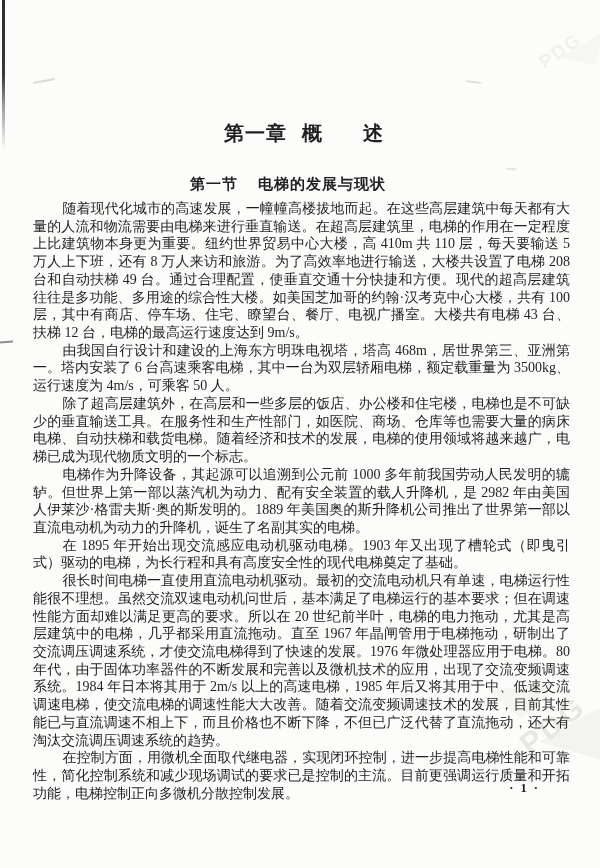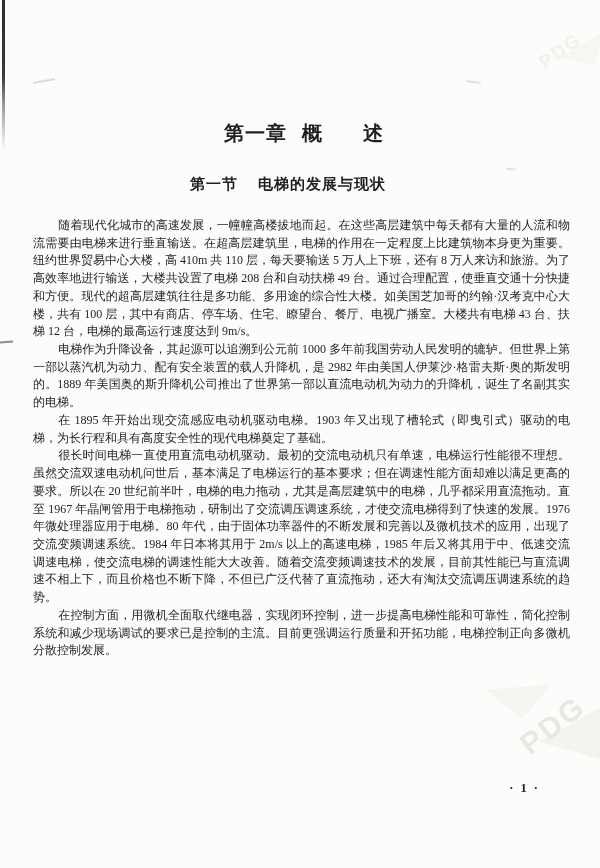--- a/index.html
+++ b/index.html
@@ -65,22 +65,22 @@
   }
   .chapter-title .gap-1 { margin-left: 15px; }
   .chapter-title .gap-2 { margin-left: 40px; }
   .section-title {
     position: absolute; top: 175px; left: 0; width: 576px; margin: 0;
     text-align: center; font-size: 15px; font-weight: bold; letter-spacing: 1px;
   }
   .section-title .gap-1 { margin-left: 20px; }
   
   .body-text {
-    position: absolute; top: 217px; left: 33px; width: 537px;
-    font-size: 12px; line-height: 17.72px;
+    position: absolute; top: 200px; left: 33px; width: 537px;
+    font-size: 14px; line-height: 17.72px;
     text-align: justify; text-justify: inter-character;
     word-break: break-all;
   }
   .body-text p { margin: 0; text-indent: 2.1em; }
   .page-number {
     position: absolute; top: 781px; right: 60px;
     font-size: 12.5px; letter-spacing: 2px; font-weight: bold;
   }
 </style>
 </head>
@@ -103,20 +103,22 @@
   <h1 class="chapter-title">
     <span>第一章</span><span class="gap-1">概</span><span class="gap-2">述</span>
   </h1>
 
   <h2 class="section-title">
     <span>第一节</span><span class="gap-1">电梯的发展与现状</span>
   </h2>
 
   <div class="body-text">
     <p>随着现代化城市的高速发展，一幢幢高楼拔地而起。在这些高层建筑中每天都有大量的人流和物流需要由电梯来进行垂直输送。在超高层建筑里，电梯的作用在一定程度上比建筑物本身更为重要。纽约世界贸易中心大楼，高 410m 共 110 层，每天要输送 5 万人上下班，还有 8 万人来访和旅游。为了高效率地进行输送，大楼共设置了电梯 208 台和自动扶梯 49 台。通过合理配置，使垂直交通十分快捷和方便。现代的超高层建筑往往是多功能、多用途的综合性大楼。如美国芝加哥的约翰·汉考克中心大楼，共有 100 层，其中有商店、停车场、住宅、瞭望台、餐厅、电视广播室。大楼共有电梯 43 台、扶梯 12 台，电梯的最高运行速度达到 9m/s。</p>
+    <p>由我国自行设计和建设的上海东方明珠电视塔，塔高 468m，居世界第三、亚洲第一。塔内安装了 6 台高速乘客电梯，其中一台为双层轿厢电梯，额定载重量为 3500kg、运行速度为 4m/s，可乘客 50 人。</p>
+    <p>除了超高层建筑外，在高层和一些多层的饭店、办公楼和住宅楼，电梯也是不可缺少的垂直输送工具。在服务性和生产性部门，如医院、商场、仓库等也需要大量的病床电梯、自动扶梯和载货电梯。随着经济和技术的发展，电梯的使用领域将越来越广，电梯已成为现代物质文明的一个标志。</p>
     <p>电梯作为升降设备，其起源可以追溯到公元前 1000 多年前我国劳动人民发明的辘轳。但世界上第一部以蒸汽机为动力、配有安全装置的载人升降机，是 2982 年由美国人伊莱沙·格雷夫斯·奥的斯发明的。1889 年美国奥的斯升降机公司推出了世界第一部以直流电动机为动力的升降机，诞生了名副其实的电梯。</p>
     <p>在 1895 年开始出现交流感应电动机驱动电梯。1903 年又出现了槽轮式（即曳引式）驱动的电梯，为长行程和具有高度安全性的现代电梯奠定了基础。</p>
     <p>很长时间电梯一直使用直流电动机驱动。最初的交流电动机只有单速，电梯运行性能很不理想。虽然交流双速电动机问世后，基本满足了电梯运行的基本要求；但在调速性能方面却难以满足更高的要求。所以在 20 世纪前半叶，电梯的电力拖动，尤其是高层建筑中的电梯，几乎都采用直流拖动。直至 1967 年晶闸管用于电梯拖动，研制出了交流调压调速系统，才使交流电梯得到了快速的发展。1976 年微处理器应用于电梯。80 年代，由于固体功率器件的不断发展和完善以及微机技术的应用，出现了交流变频调速系统。1984 年日本将其用于 2m/s 以上的高速电梯，1985 年后又将其用于中、低速交流调速电梯，使交流电梯的调速性能大大改善。随着交流变频调速技术的发展，目前其性能已与直流调速不相上下，而且价格也不断下降，不但已广泛代替了直流拖动，还大有淘汰交流调压调速系统的趋势。</p>
     <p>在控制方面，用微机全面取代继电器，实现闭环控制，进一步提高电梯性能和可靠性，简化控制系统和减少现场调试的要求已是控制的主流。目前更强调运行质量和开拓功能，电梯控制正向多微机分散控制发展。</p>
   </div>
 
   <div class="page-number">· 1 ·</div>
 
 </div>
 

